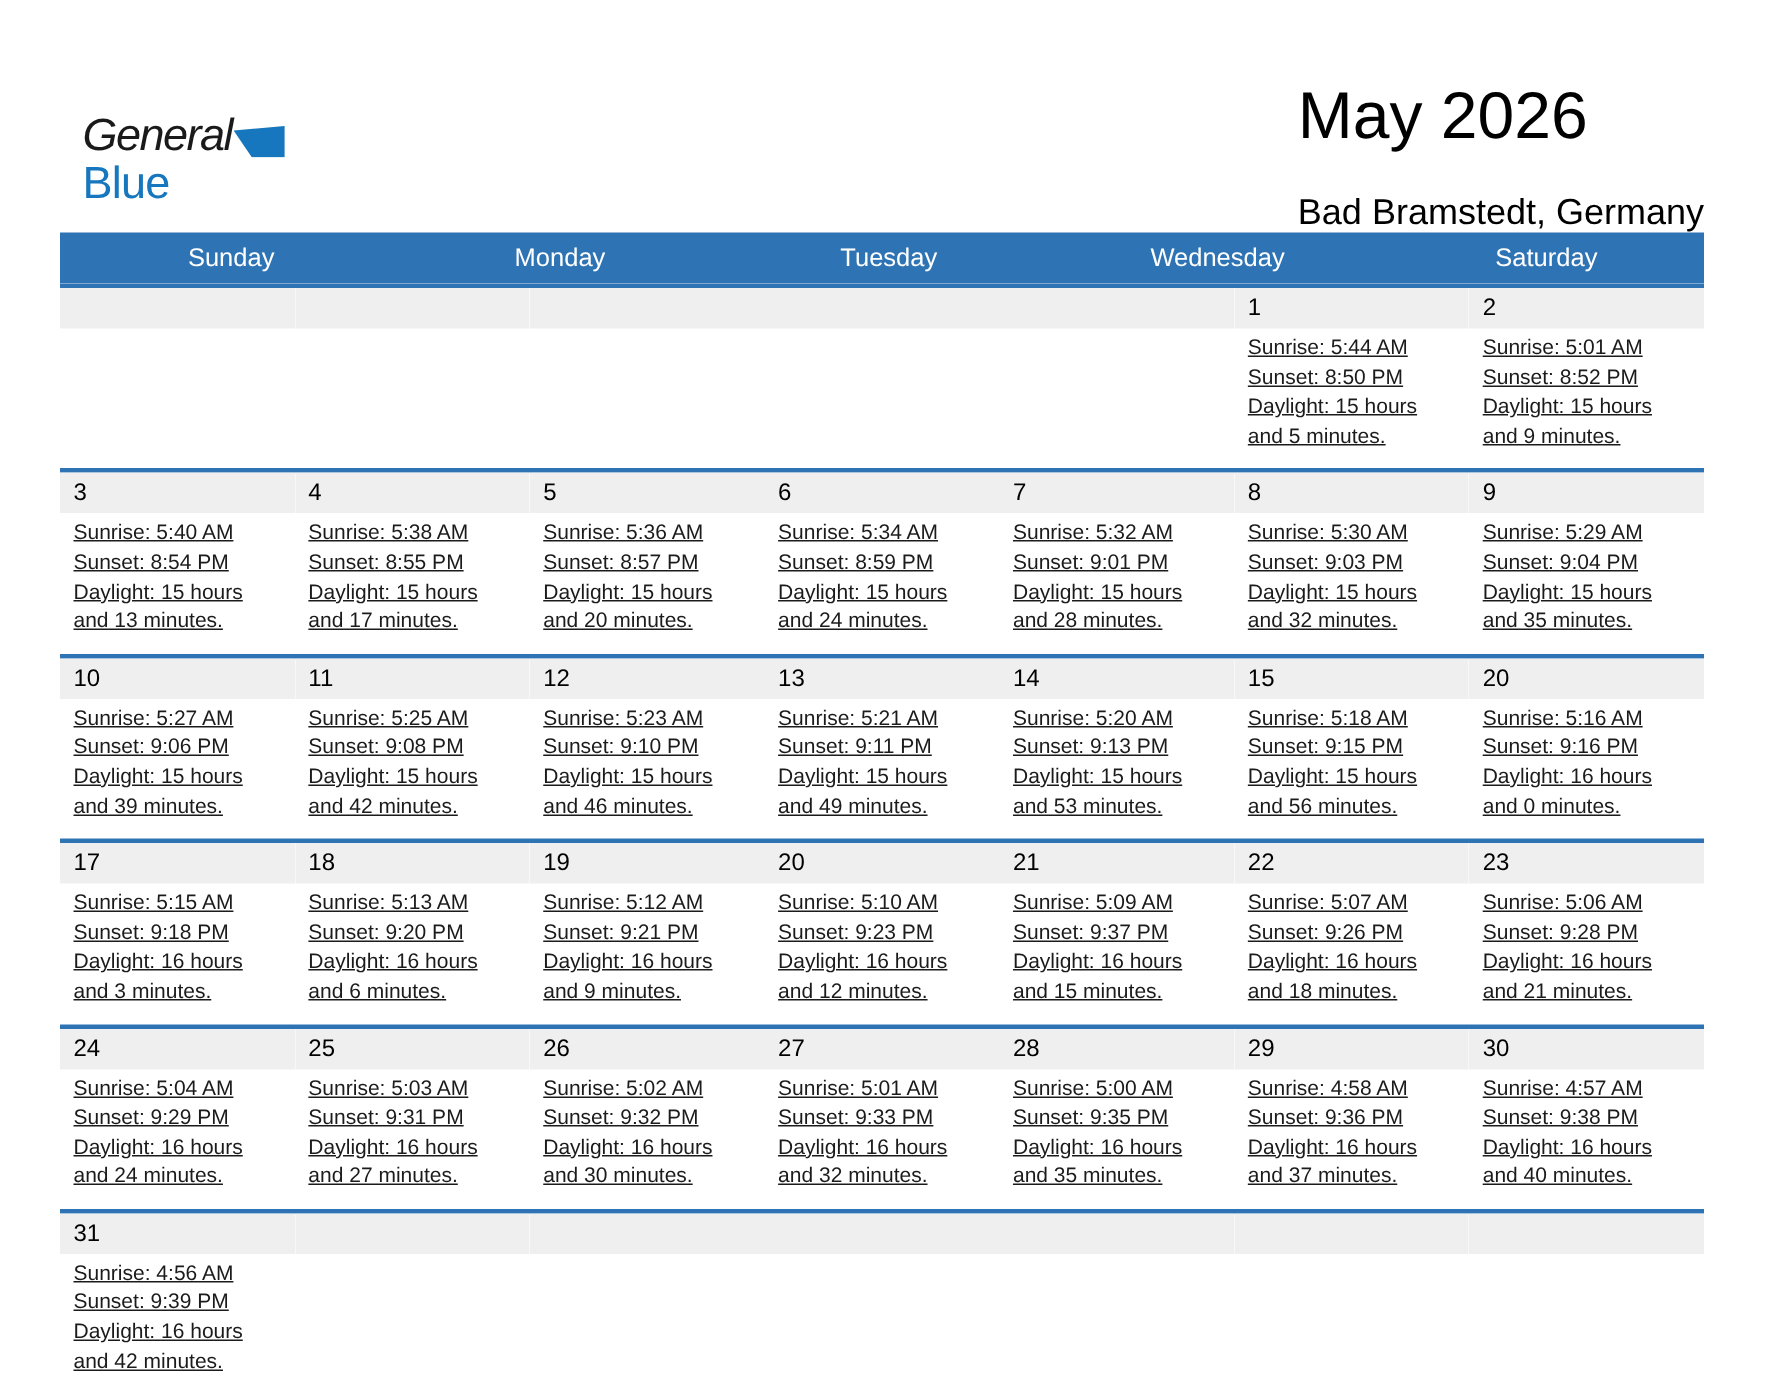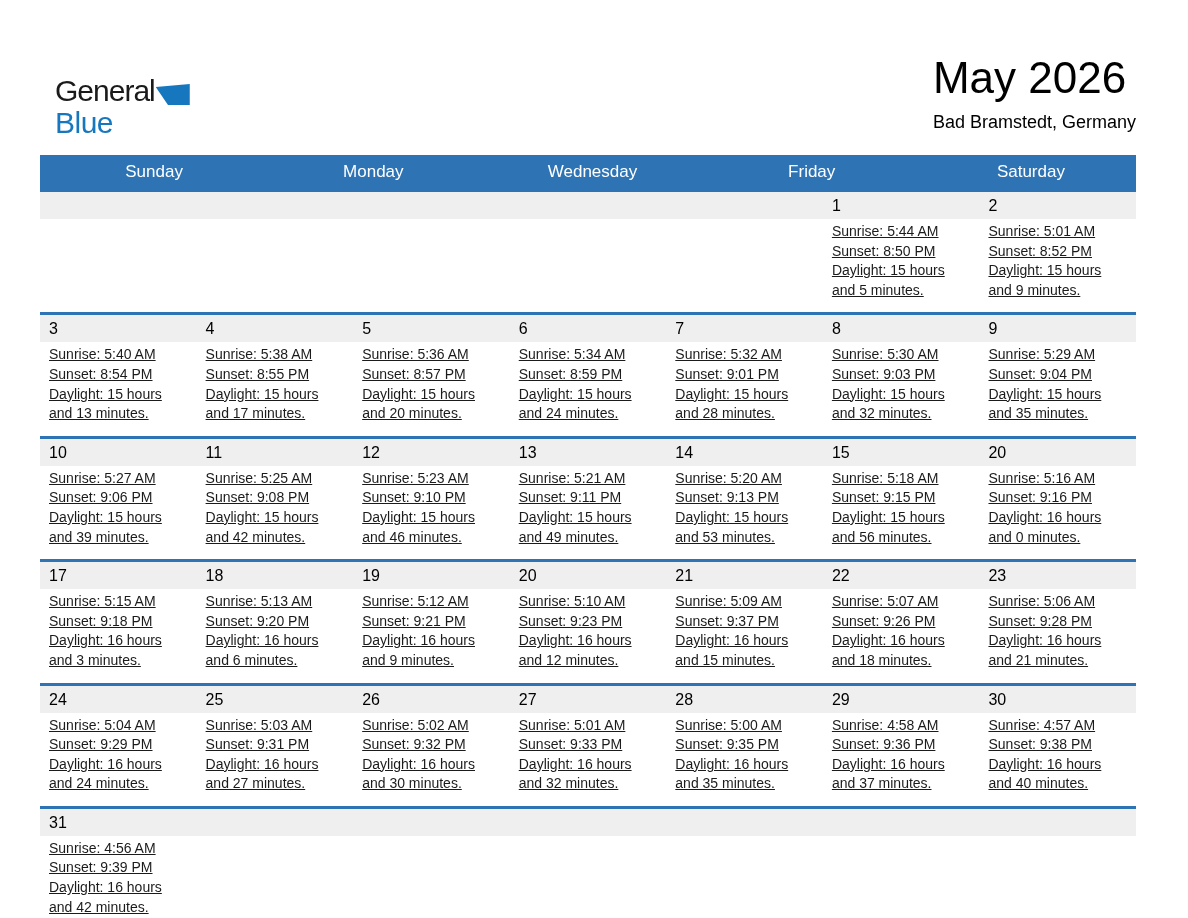--- a/index.html
+++ b/index.html
@@ -19,36 +19,37 @@
     color: #000;
   }
   .page { position: relative; width: 1188px; height: 918px; overflow: hidden; }
 
   
   .logo { position: absolute; left: 55px; top: 76px; }
   .logo-row { display: flex; align-items: flex-end; }
   .logo-general {
     font-size: 30px; color: #1a1a1a; letter-spacing: -1px; line-height: 1;
     font-weight: 500;
+    font-style: italic;
   }
   .logo-triangle {
     display: inline-block; width: 34px; height: 21px;
     background: var(--logo-blue);
     clip-path: polygon(0 14%, 100% 0, 100% 100%, 36% 100%);
     margin-left: 1px; margin-bottom: 1px;
   }
   .logo-blue-text {
     font-size: 30px; color: var(--logo-blue); letter-spacing: -0.5px;
     line-height: 1; margin-top: 2px; font-weight: 500;
   }
 
   
   .titles { position: absolute; right: 52px; top: 56px; text-align: left; }
   .month-title { font-size: 44px; line-height: 1.0; color: #000; font-weight: 400; }
-  .location-subtitle { font-size: 18px; line-height: 1.0; margin-top: 13px; color: #000; }
+  .location-subtitle { font-size: 24px; line-height: 1.0; margin-top: 30px; color: #000; }
 
   
   .calendar { position: absolute; left: 40px; top: 155px; width: 1096px; }
   .weekday-row {
     display: flex; background: var(--header-bg); height: 34px; text-align: center;
   }
   .weekday {
     flex: 1; color: var(--header-text); font-size: 17px;
     line-height: 34px; padding-left: 9px; overflow: hidden; white-space: nowrap;
   }
@@ -83,22 +84,22 @@
 
   <div class="titles">
     <div class="month-title">May 2026</div>
     <div class="location-subtitle">Bad Bramstedt, Germany</div>
   </div>
 
   <div class="calendar">
     <div class="weekday-row" id="weekday-row">
         <div class="weekday">Sunday</div>
         <div class="weekday">Monday</div>
+        <div class="weekday">Tuesday</div>
         <div class="weekday">Wednesday</div>
-        <div class="weekday">Friday</div>
         <div class="weekday">Saturday</div>
       </div>
     <div id="weeks-container">
         <div class="week-row">
           <div class="day-cell empty">
             <div class="day-num"></div>
           </div>
           <div class="day-cell empty">
             <div class="day-num"></div>
           </div>

